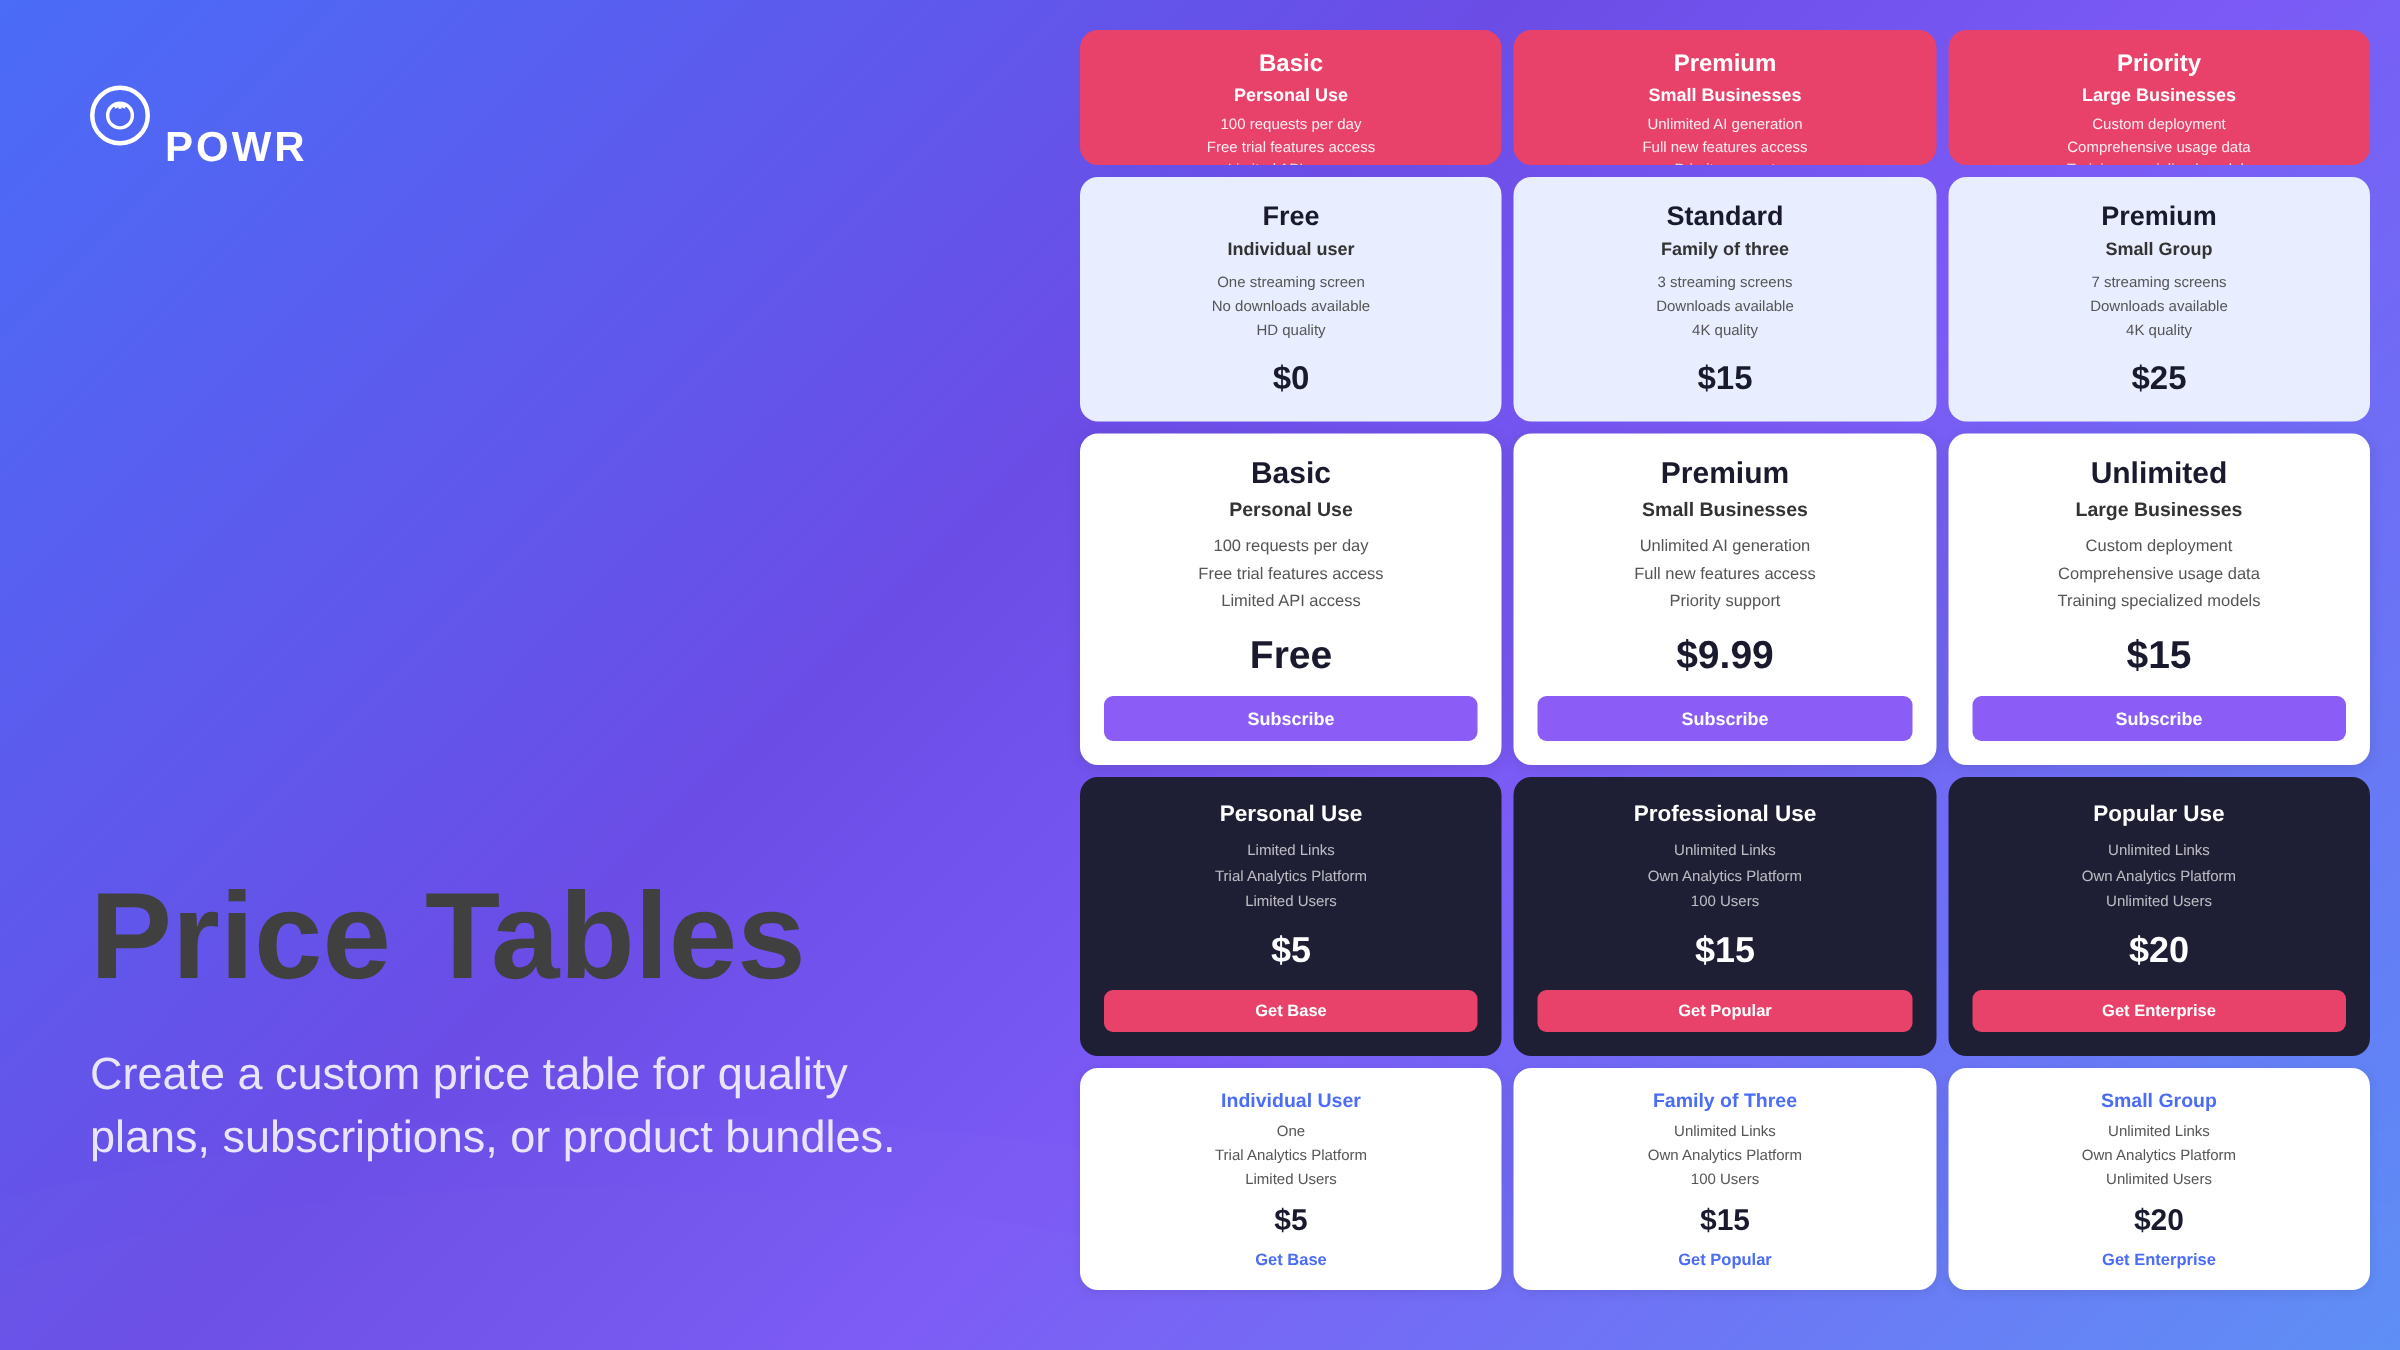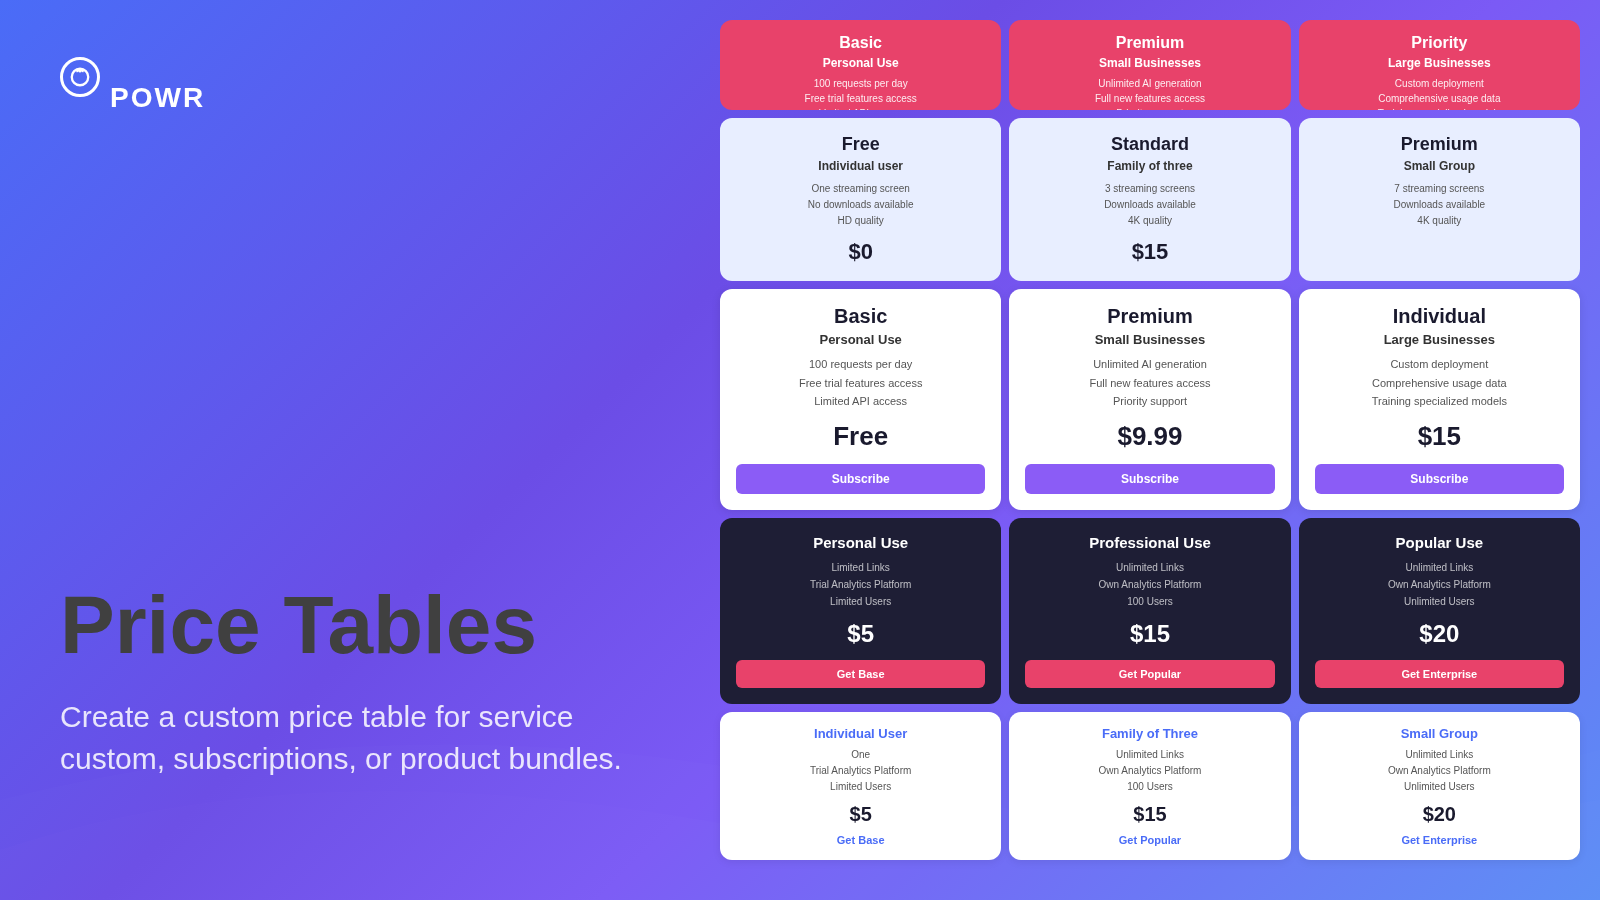--- a/index.html
+++ b/index.html
@@ -330,21 +330,21 @@
         <line x1="12" y1="3" x2="12" y2="7"></line>
         <line x1="12" y1="4" x2="8" y2="6"></line>
         <line x1="12" y1="4" x2="16" y2="6"></line>
       </svg>
     </div>
     <span class="logo-text">POWR</span>
   </div>
 
   <div class="hero-content">
     <h1 class="hero-title">Price Tables</h1>
-    <p class="hero-description">Create a custom price table for service custom, subscriptions, or product bundles.</p>
+    <p class="hero-description">Create a custom price table for quality plans, subscriptions, or product bundles.</p>
   </div>
 </div>
 
 <div class="right-panel">
   <div class="tables-container">
 
     <div class="row row-top">
       <div class="card-pink">
         <div class="plan-name">Basic</div>
         <div class="plan-type">Personal Use</div>
@@ -375,40 +375,41 @@
       <div class="card-light">
         <div class="plan-name">Standard</div>
         <div class="plan-type">Family of three</div>
         <div class="plan-features">3 streaming screens<br>Downloads available<br>4K quality</div>
         <div class="plan-price">$15</div>
       </div>
       <div class="card-light">
         <div class="plan-name">Premium</div>
         <div class="plan-type">Small Group</div>
         <div class="plan-features">7 streaming screens<br>Downloads available<br>4K quality</div>
+        <div class="plan-price">$25</div>
       </div>
     </div>
 
     <div class="row">
       <div class="card-white">
         <div class="plan-name">Basic</div>
         <div class="plan-type">Personal Use</div>
         <div class="plan-features">100 requests per day<br>Free trial features access<br>Limited API access</div>
         <div class="plan-price">Free</div>
         <button class="btn-dark">Subscribe</button>
       </div>
       <div class="card-white">
         <div class="plan-name">Premium</div>
         <div class="plan-type">Small Businesses</div>
         <div class="plan-features">Unlimited AI generation<br>Full new features access<br>Priority support</div>
         <div class="plan-price">$9.99</div>
         <button class="btn-dark">Subscribe</button>
       </div>
       <div class="card-white">
-        <div class="plan-name">Individual</div>
+        <div class="plan-name">Unlimited</div>
         <div class="plan-type">Large Businesses</div>
         <div class="plan-features">Custom deployment<br>Comprehensive usage data<br>Training specialized models</div>
         <div class="plan-price">$15</div>
         <button class="btn-dark">Subscribe</button>
       </div>
     </div>
 
     <div class="row">
       <div class="card-dark">
         <div class="plan-name">Personal Use</div>

